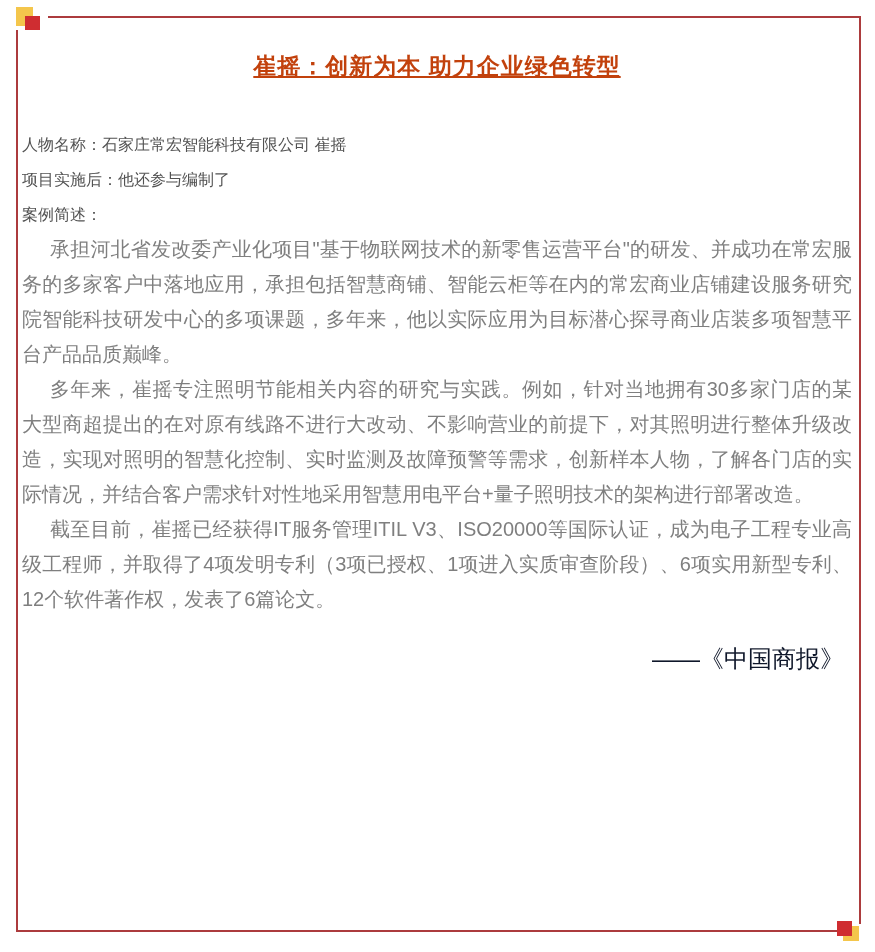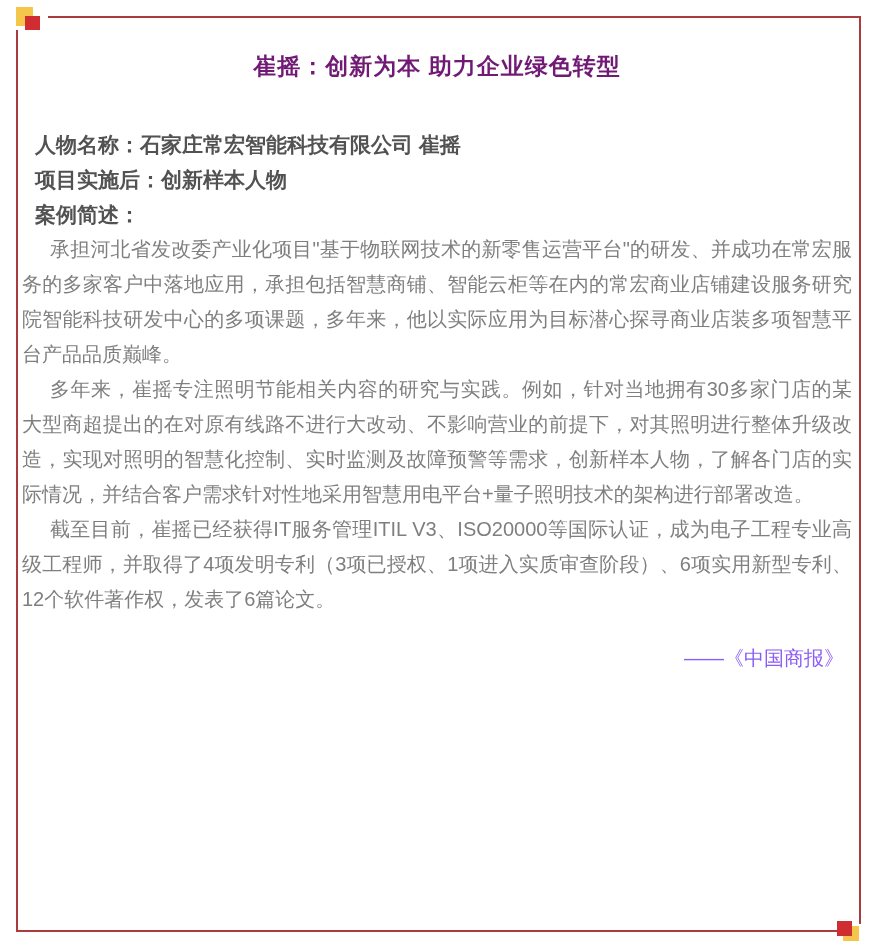--- a/index.html
+++ b/index.html
@@ -38,46 +38,46 @@
     left: 22px;
     top: 0;
     width: 830px;
   }
   .title {
     margin: 53px 0 0 0;
     font-size: 23px;
     line-height: 26px;
     font-weight: bold;
     text-align: center;
-    color: #701a75;
+    color: #c2410c;
     letter-spacing: 1px;
+    text-decoration: underline;
   }
   .meta {
     margin-top: 48px;
   }
   .meta-line {
-    font-size: 21px;
+    font-size: 16px;
     line-height: 35px;
-    font-weight: bold;
+    font-weight: normal;
     color: #525252;
-    margin-left: 13px;
   }
   .body-text p {
     margin: 0;
     font-size: 20px;
     line-height: 35px;
     color: #7F7F7F;
     text-align: justify;
     text-indent: 28px;
   }
   .signature {
     margin-top: 24px;
-    font-size: 20px;
+    font-size: 24px;
     line-height: 35px;
-    color: #8b5cf6;
+    color: #0f172a;
     text-align: right;
     padding-right: 8px;
   }
 </style>
 </head>
 <body>
 
 <div class="page">
 
   <div class="frame-line line-top"></div>
@@ -89,21 +89,21 @@
   <div class="sq sq-red tl-red"></div>
   <div class="sq sq-yellow br-yellow"></div>
   <div class="sq sq-red br-red"></div>
 
   <div class="content">
 
     <h1 class="title">崔摇：创新为本 助力企业绿色转型</h1>
 
     <div class="meta">
       <div class="meta-line"><span>人物名称：</span><span>石家庄常宏智能科技有限公司 崔摇</span></div>
-      <div class="meta-line"><span>项目实施后：</span><span>创新样本人物</span></div>
+      <div class="meta-line"><span>项目实施后：</span><span>他还参与编制了</span></div>
       <div class="meta-line"><span>案例简述：</span><span></span></div>
     </div>
 
     <div class="body-text">
       <p>承担河北省发改委产业化项目"基于物联网技术的新零售运营平台"的研发、并成功在常宏服务的多家客户中落地应用，承担包括智慧商铺、智能云柜等在内的常宏商业店铺建设服务研究院智能科技研发中心的多项课题，多年来，他以实际应用为目标潜心探寻商业店装多项智慧平台产品品质巅峰。</p>
       <p>多年来，崔摇专注照明节能相关内容的研究与实践。例如，针对当地拥有30多家门店的某大型商超提出的在对原有线路不进行大改动、不影响营业的前提下，对其照明进行整体升级改造，实现对照明的智慧化控制、实时监测及故障预警等需求，创新样本人物，了解各门店的实际情况，并结合客户需求针对性地采用智慧用电平台+量子照明技术的架构进行部署改造。</p>
       <p>截至目前，崔摇已经获得IT服务管理ITIL V3、ISO20000等国际认证，成为电子工程专业高级工程师，并取得了4项发明专利（3项已授权、1项进入实质审查阶段）、6项实用新型专利、12个软件著作权，发表了6篇论文。</p>
     </div>
 
     <div class="signature">——《中国商报》</div>

